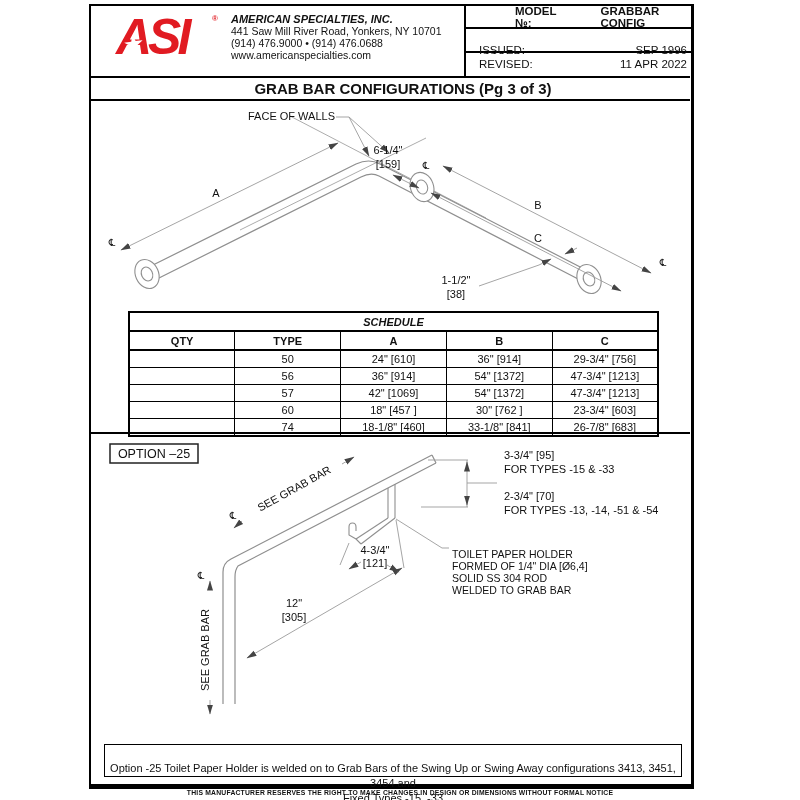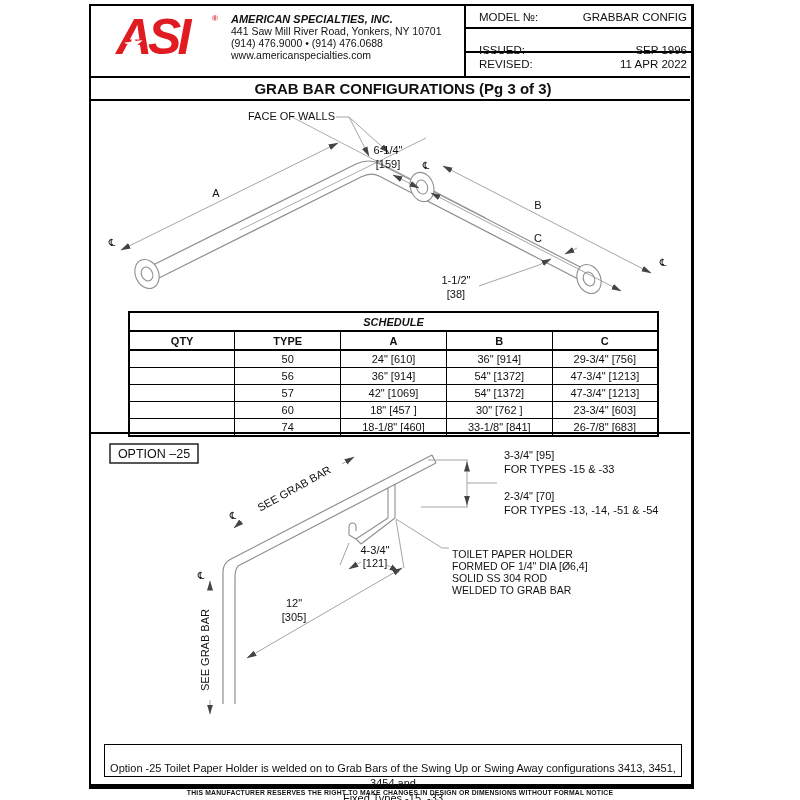--- a/index.html
+++ b/index.html
@@ -14,21 +14,21 @@
   .logo-text{position:absolute;left:0;top:0;font-size:50px;font-weight:bold;font-style:italic;
              letter-spacing:-4px;color:#e11b22;line-height:62px;}
   .logo-star{position:absolute;left:7px;top:24px;font-size:24px;color:#fff;transform:rotate(-8deg);}
   .logo-reg{position:absolute;left:96px;top:8px;font-size:8px;color:#e11b22;font-weight:bold;}
   .coblock{position:absolute;left:231px;top:13px;width:230px;}
   .coname{font-size:11px;font-weight:bold;font-style:italic;line-height:12px;}
   .coline{font-size:10.5px;line-height:12px;}
   .mrow{position:absolute;left:479px;width:208px;display:flex;justify-content:space-between;align-items:center;}
   .mlabel{font-size:11.5px;}
   .mval{font-size:11.5px;}
-  .bold{font-weight:normal;}
+  .bold{font-weight:bold;margin-left:36px;}
   
   .titlebar{position:absolute;left:90px;top:77px;width:602px;height:22px;display:flex;
             align-items:center;justify-content:center;font-size:15px;font-weight:bold;margin-left:12px;}
   
   table.sched{position:absolute;left:128px;top:311px;width:531px;border-collapse:collapse;
               table-layout:fixed;font-size:11px;}
   table.sched td,table.sched th{border:1px solid #000;text-align:center;height:16px;padding:0;
               overflow:hidden;white-space:nowrap;}
   table.sched .st{font-weight:bold;height:17px;border:2px solid #000;font-style:italic;}
   table.sched th{font-weight:bold;height:17px;border-bottom:2px solid #000;}

